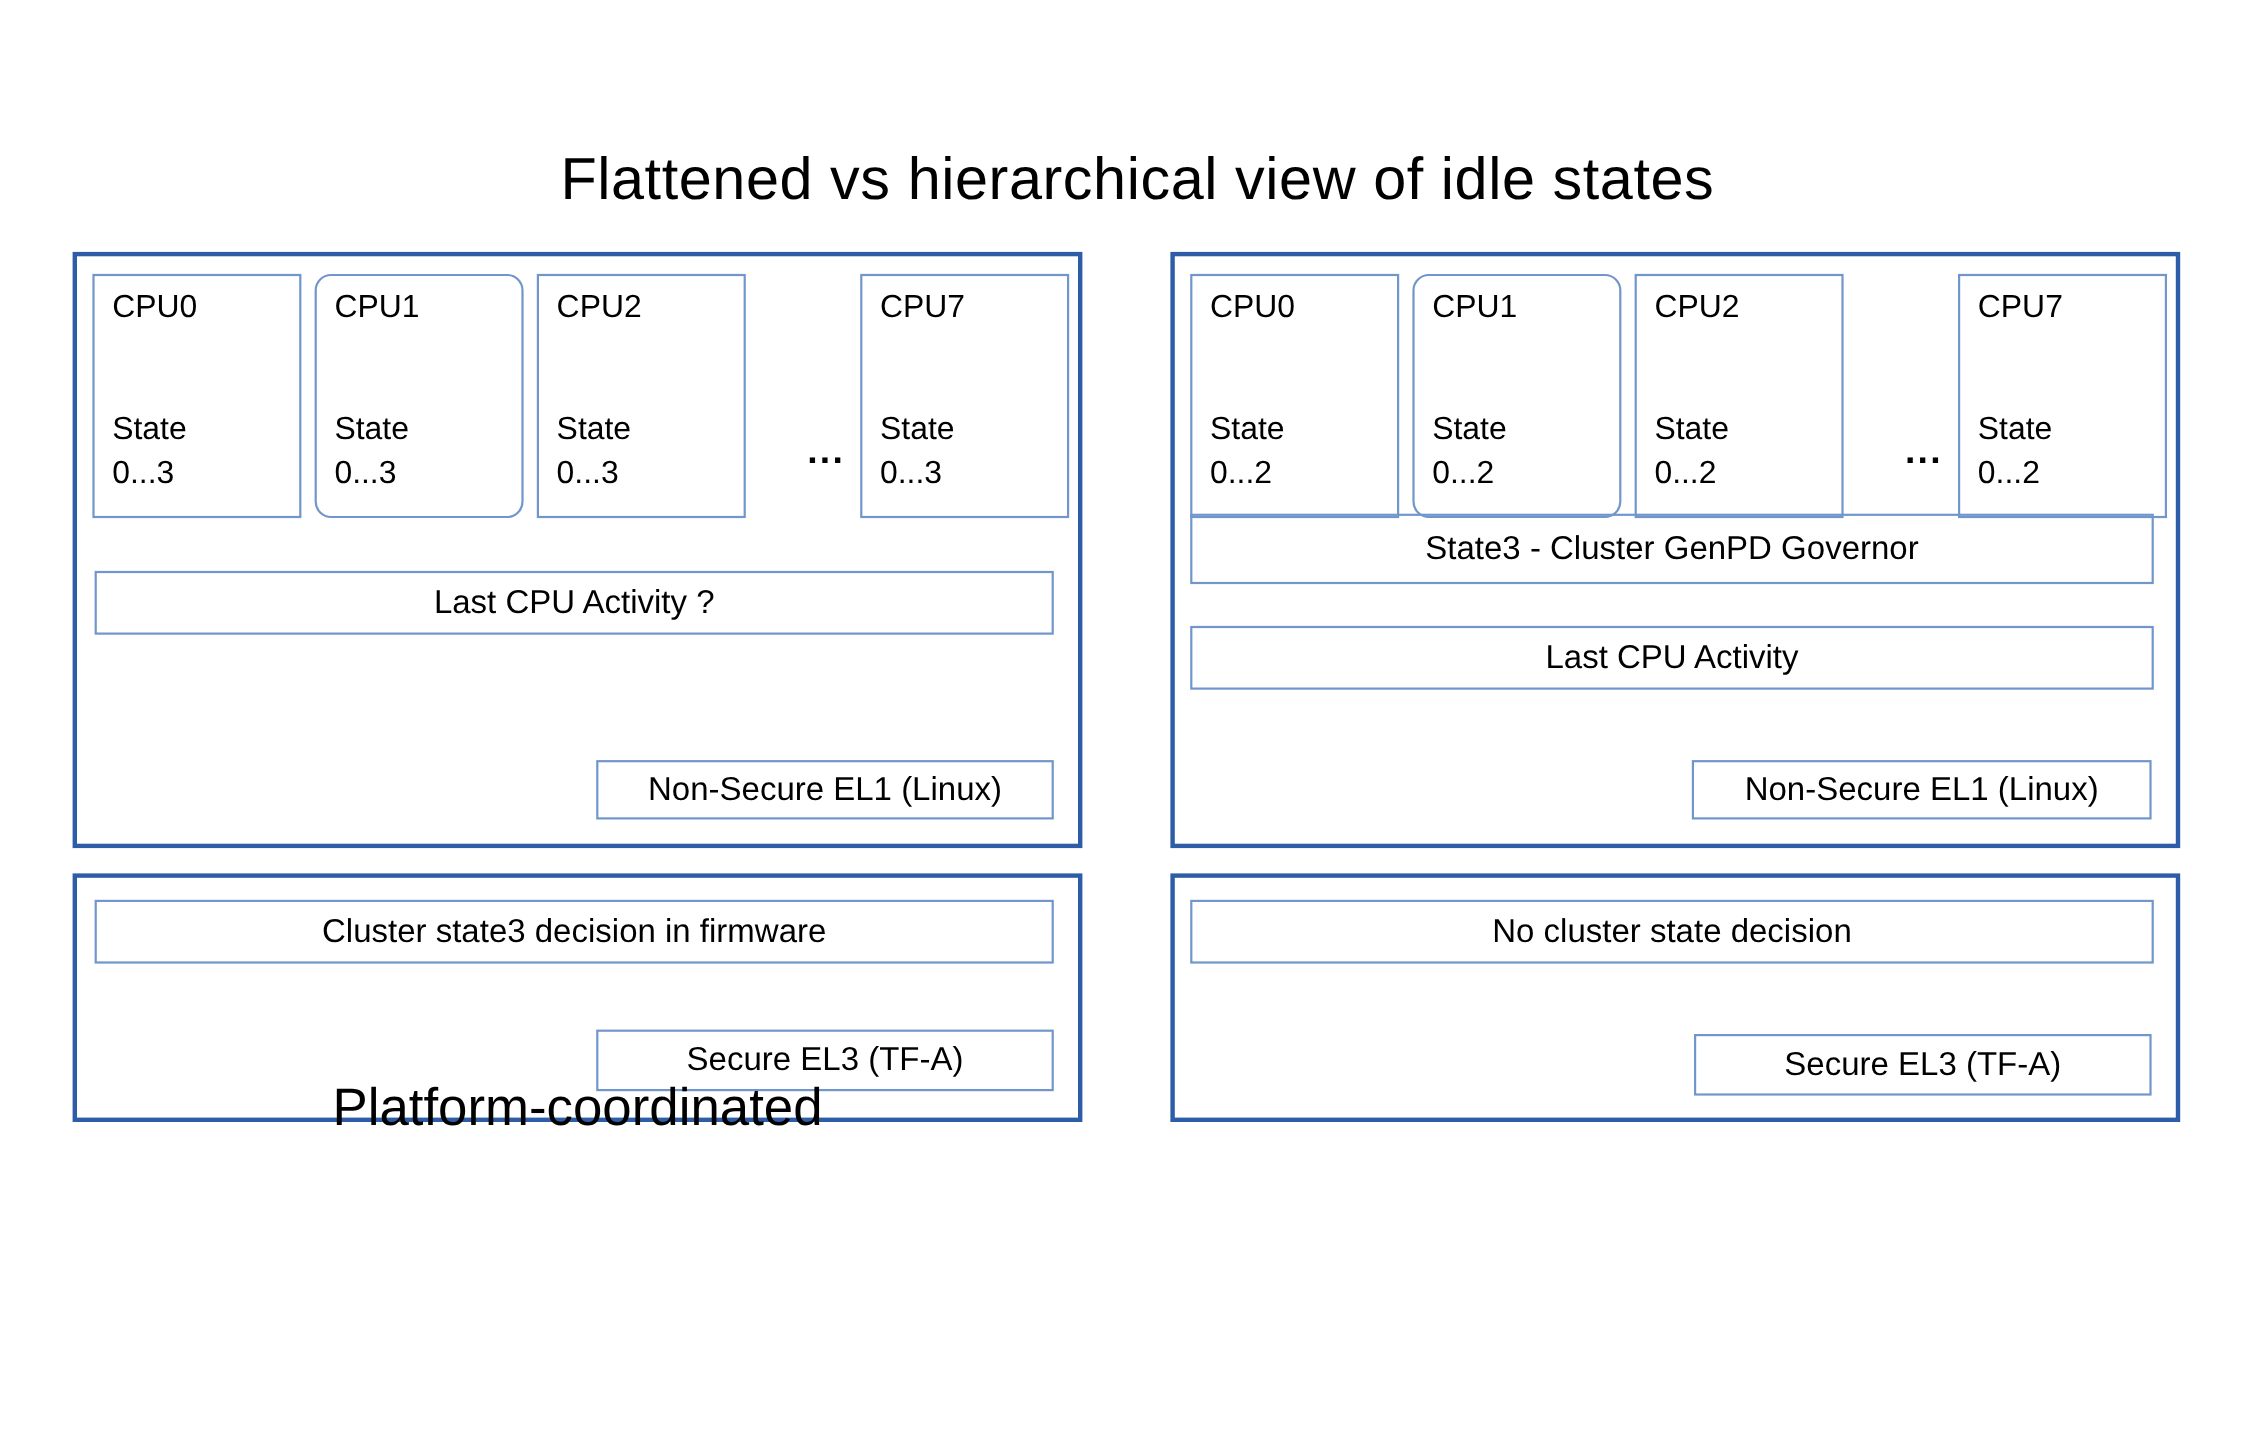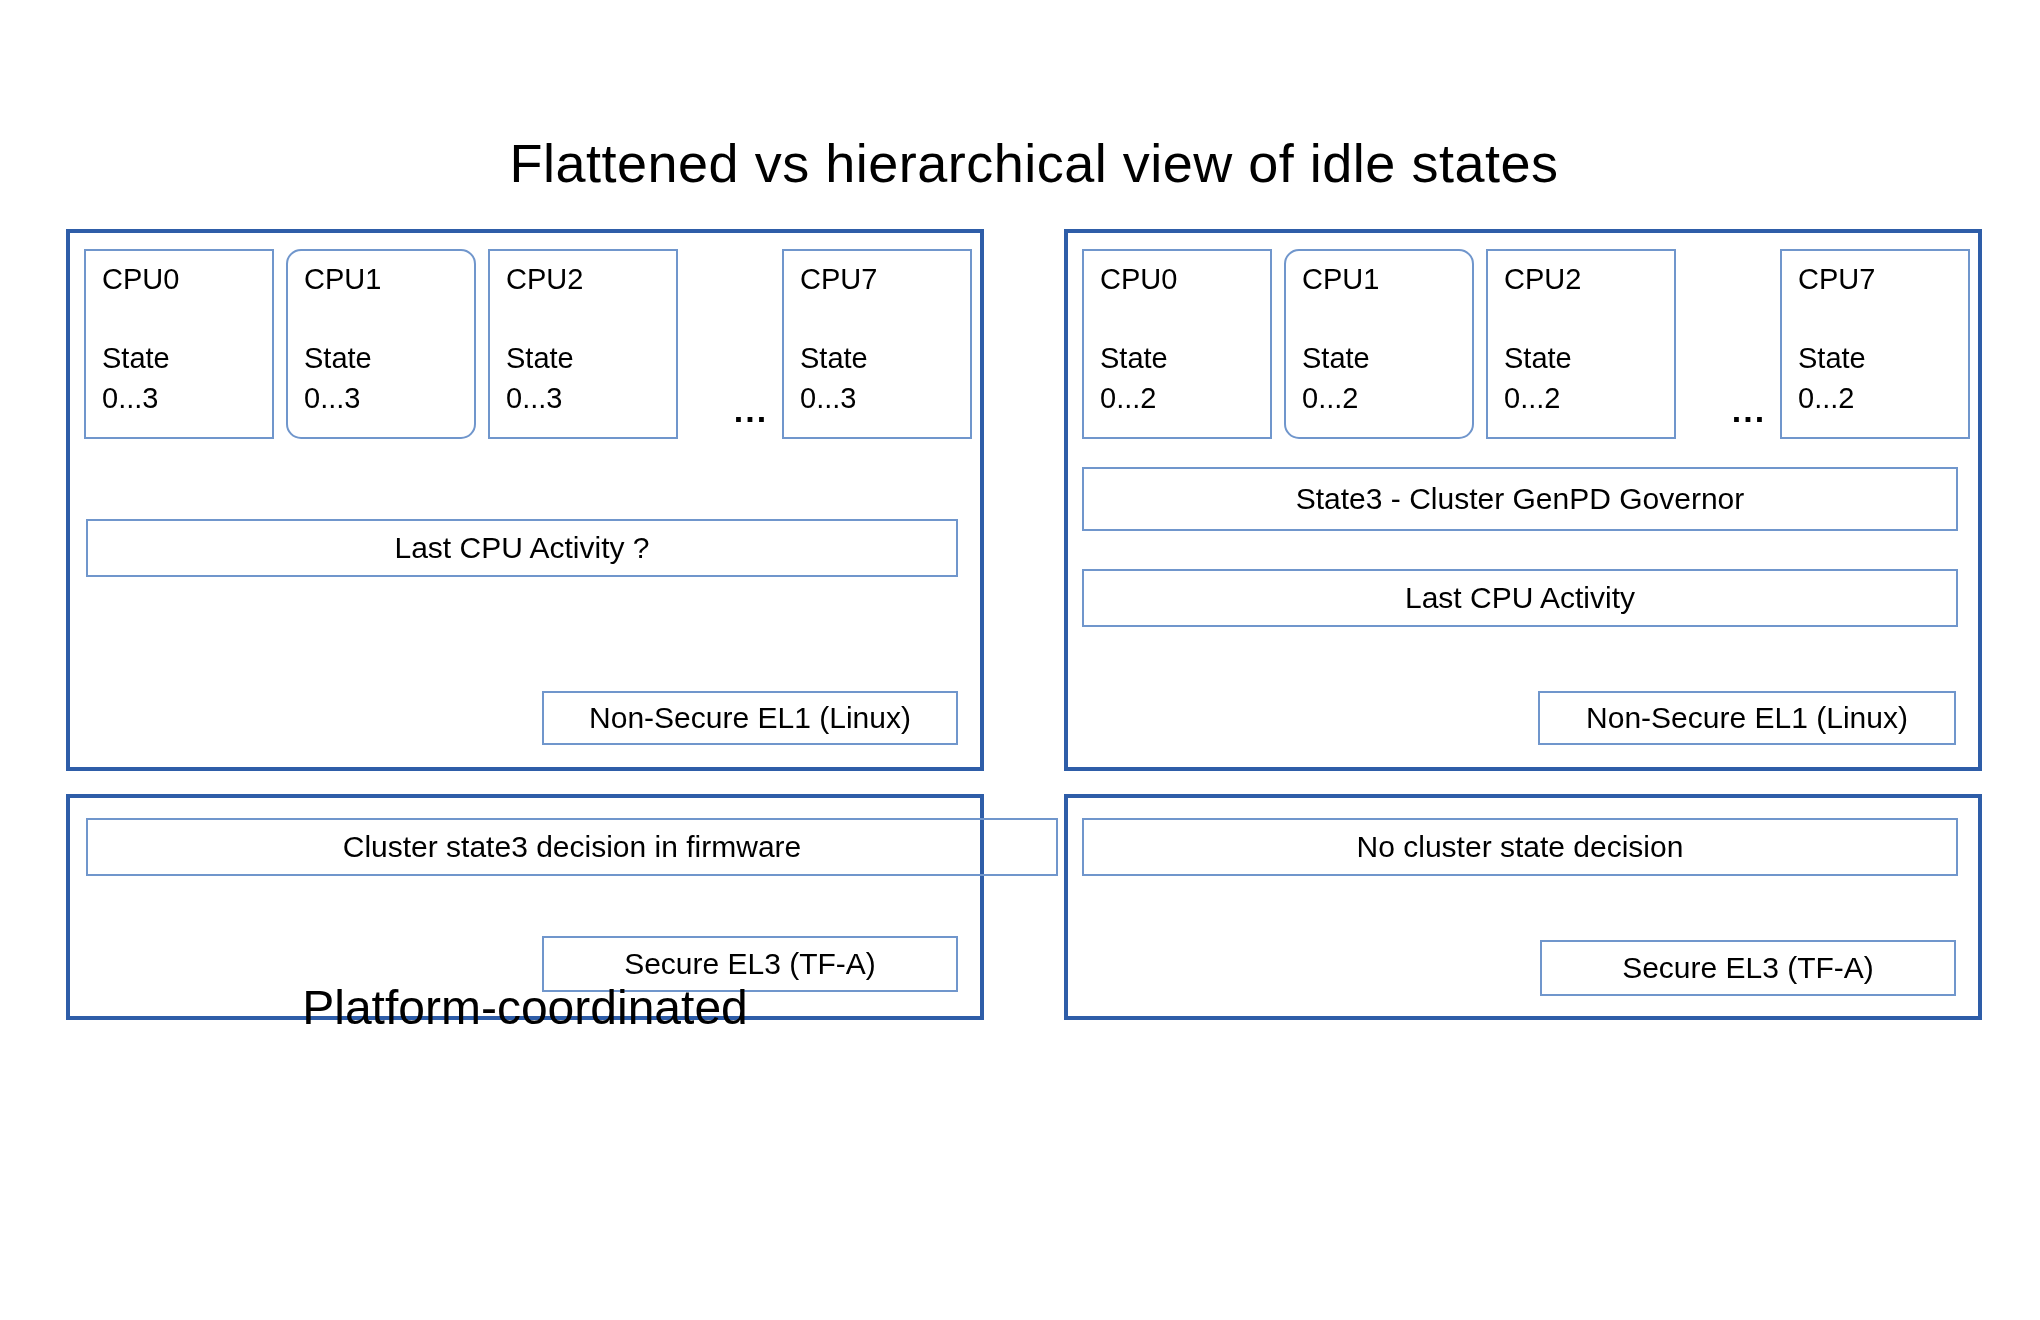--- a/index.html
+++ b/index.html
@@ -36,21 +36,21 @@
   }
   .left-top    { left: 66px;   top: 229px; width: 918px; height: 542px; }
   .right-top   { left: 1064px; top: 229px; width: 918px; height: 542px; }
   .left-bottom { left: 66px;   top: 794px; width: 918px; height: 226px; }
   .right-bottom{ left: 1064px; top: 794px; width: 918px; height: 226px; }
 
   .cpu-box {
     position: absolute;
     top: 16px;
     width: 190px;
-    height: 190px;
+    height: 222px;
     border: 2px solid var(--inner-border, #7096cc);
     box-sizing: border-box;
     font-size: 29px;
   }
   .cpu-0 { left: 14px; }
   .cpu-1 { left: 216px; border-radius: 15px; }
   .cpu-2 { left: 418px; }
   .cpu-7 { left: 712px; }
 
   .cpu-name {
@@ -85,21 +85,21 @@
     justify-content: center;
   }
   
   .lt-activity { left: 16px;  top: 286px; width: 872px; height: 58px; }
   .lt-el1      { left: 472px; top: 458px; width: 416px; height: 54px; }
   
   .rt-governor { left: 14px;  top: 234px; width: 876px; height: 64px; }
   .rt-activity { left: 14px;  top: 336px; width: 876px; height: 58px; }
   .rt-el1      { left: 470px; top: 458px; width: 418px; height: 54px; }
   
-  .lb-decision { left: 16px;  top: 20px;  width: 972px; height: 58px; }
+  .lb-decision { left: 16px;  top: 20px;  width: 872px; height: 58px; }
   .lb-el3      { left: 472px; top: 138px; width: 416px; height: 56px; }
   
   .rb-decision { left: 14px;  top: 20px;  width: 876px; height: 58px; }
   .rb-el3      { left: 472px; top: 142px; width: 416px; height: 56px; }
 
   .panel-label {
     position: absolute;
     top: 980px;
     text-align: center;
     font-size: 48px;

